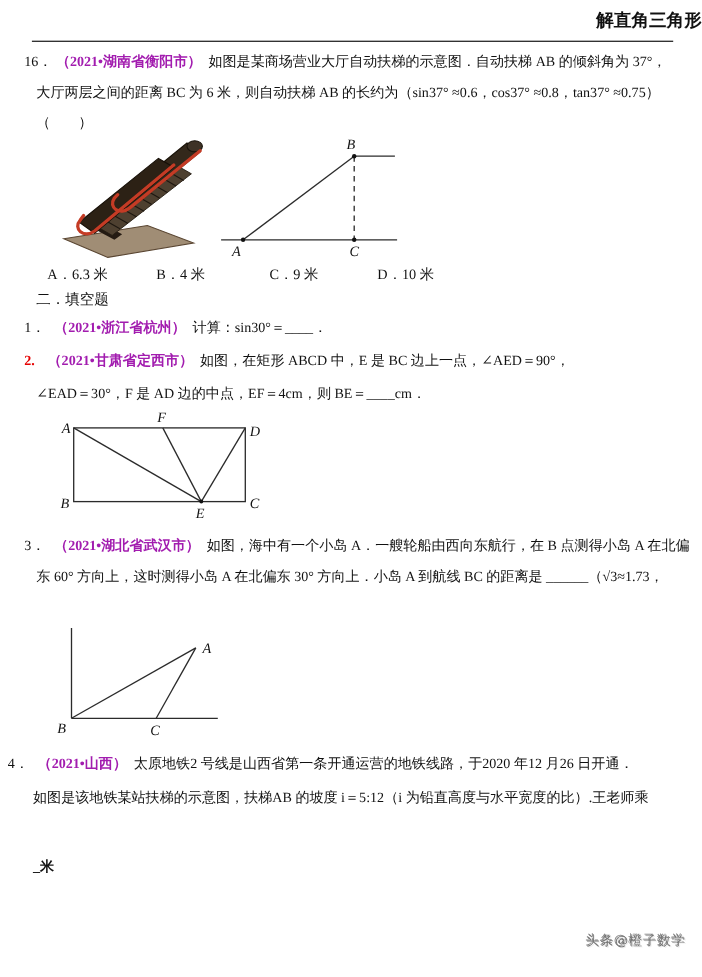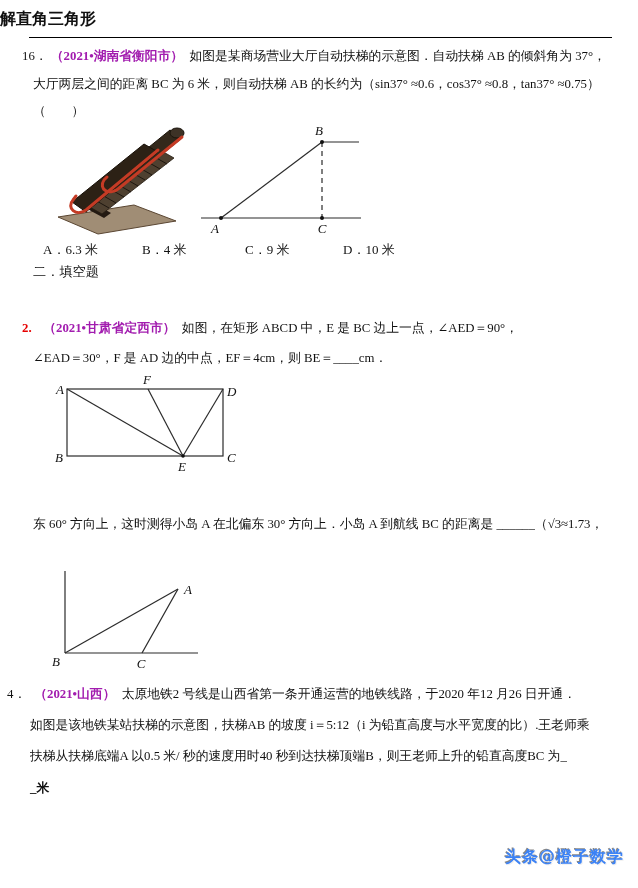--- a/index.html
+++ b/index.html
@@ -2,42 +2,42 @@
 <html><head>
 <meta charset="utf-8">
 <style>
   html,body{margin:0;padding:0;background:#ffffff;}
   .page{
     position:relative;width:638px;height:888px;background:#fff;
     font-family:"Liberation Serif","DejaVu Serif",serif;color:#111;
     overflow:hidden;
   }
   .doc-title{
-    position:absolute;top:9px;left:0;width:100%;text-align:left;
+    position:absolute;top:9px;left:0;width:100%;text-align:right;
     font-size:16px;font-weight:bold;
     font-family:"DejaVu Sans","Liberation Sans",sans-serif;
   }
   .title-rule{position:absolute;top:37px;left:29px;width:583px;border-top:1.7px solid #000;}
   .ln{position:absolute;white-space:nowrap;font-size:12.8px;line-height:18px;}
   .qnum{display:inline-block;min-width:24px;}
   .qsrc{color:#a21caf;font-weight:bold;margin-right:3px;}
   .rednum{color:#e60000;font-weight:bold;min-width:18px;}
   .sec-head{font-size:13.2px;}
   .opt{position:absolute;top:241px;font-size:13px;white-space:nowrap;}
   .figure{position:absolute;}
   svg .dline{stroke:#2b2b2b;stroke-width:1.2;fill:none;}
   svg .dash{stroke-dasharray:5,4;}
   svg text.lbl{
     font-family:"Liberation Serif","DejaVu Serif",serif;
     font-style:italic;font-size:13px;fill:#111;
   }
   .watermark{
     position:absolute;top:847px;right:14px;
-    font-size:16px;font-weight:bold;letter-spacing:1px;
-    color:#3b82f6;text-shadow:1px 1px 0 #efefef,-1px -1px 0 #878787;
+    font-size:12px;font-weight:normal;letter-spacing:1px;
+    color:#737373;text-shadow:1px 1px 0 #efefef,-1px -1px 0 #878787;
     font-family:"DejaVu Sans","Liberation Sans",sans-serif;
   }
 </style>
 </head>
 <body>
 
 <div class="page">
 
   <div class="doc-title">解直角三角形</div>
   <div class="title-rule"></div>
@@ -93,20 +93,25 @@
     </svg>
   </div>
 
   <span class="opt" style="left:43px;">A．6.3 米</span>
   <span class="opt" style="left:142px;">B．4 米</span>
   <span class="opt" style="left:245px;">C．9 米</span>
   <span class="opt" style="left:343px;">D．10 米</span>
 
   <div class="ln sec-head" style="top:263px;left:33px;">二．填空题</div>
 
+  <div class="ln" style="top:289px;left:22px;">
+    <span class="qnum">1．</span>
+    <span class="qsrc">（2021•浙江省杭州）</span>
+    <span>计算：sin30°＝____．</span>
+  </div>
 
   <div class="ln" style="top:319px;left:22px;">
     <span class="qnum rednum">2.</span>
     <span class="qsrc">（2021•甘肃省定西市）</span>
     <span>如图，在矩形 ABCD 中，E 是 BC 边上一点，∠AED＝90°，</span>
   </div>
   <div class="ln" style="top:349px;left:33px;">
     <span>∠EAD＝30°，F 是 AD 边的中点，EF＝4cm，则 BE＝____cm．</span>
   </div>
 
@@ -119,20 +124,25 @@
       <circle cx="153" cy="82" r="1.8" fill="#111"></circle>
       <text class="lbl" x="34" y="20" text-anchor="end">A</text>
       <text class="lbl" x="117" y="10" text-anchor="middle">F</text>
       <text class="lbl" x="197" y="22" text-anchor="start">D</text>
       <text class="lbl" x="33" y="88" text-anchor="end">B</text>
       <text class="lbl" x="197" y="88" text-anchor="start">C</text>
       <text class="lbl" x="152" y="97" text-anchor="middle">E</text>
     </svg>
   </div>
 
+  <div class="ln" style="top:487px;left:22px;">
+    <span class="qnum">3．</span>
+    <span class="qsrc">（2021•湖北省武汉市）</span>
+    <span>如图，海中有一个小岛 A．一艘轮船由西向东航行，在 B 点测得小岛 A 在北偏</span>
+  </div>
   <div class="ln" style="top:515px;left:33px;">
     <span>东 60° 方向上，这时测得小岛 A 在北偏东 30° 方向上．小岛 A 到航线 BC 的距离是 ______（√3≈1.73，</span>
   </div>
 
   <div class="figure" style="top:565px;left:30px;">
     <svg width="220" height="108" viewBox="0 0 220 108">
       <line class="dline" x1="35" y1="6" x2="35" y2="88"></line>
       <line class="dline" x1="35" y1="88" x2="168" y2="88"></line>
       <line class="dline" x1="35" y1="88" x2="148" y2="24"></line>
       <line class="dline" x1="112" y1="88" x2="148" y2="24"></line>
@@ -143,22 +153,19 @@
   </div>
 
   <div class="ln" style="top:685px;left:7px;">
     <span class="qnum">4．</span>
     <span class="qsrc">（2021•山西）</span>
     <span>太原地铁2 号线是山西省第一条开通运营的地铁线路，于2020 年12 月26 日开通．</span>
   </div>
   <div class="ln" style="top:716px;left:30px;">
     <span>如图是该地铁某站扶梯的示意图，扶梯AB 的坡度 i＝5:12（i 为铅直高度与水平宽度的比）.王老师乘</span>
   </div>
-  <div class="ln" style="top:747px;left:30px;">
-    <span>扶梯从扶梯底端A 以0.5 米/ 秒的速度用时40 秒到达扶梯顶端B，则王老师上升的铅直高度BC 为_</span>
-  </div>
   <div class="ln" style="top:779px;left:30px;font-weight:bold;">
     <span>_米</span>
   </div>
 
   <div class="watermark">头条@橙子数学</div>
 
 </div>
 
 </body></html>

